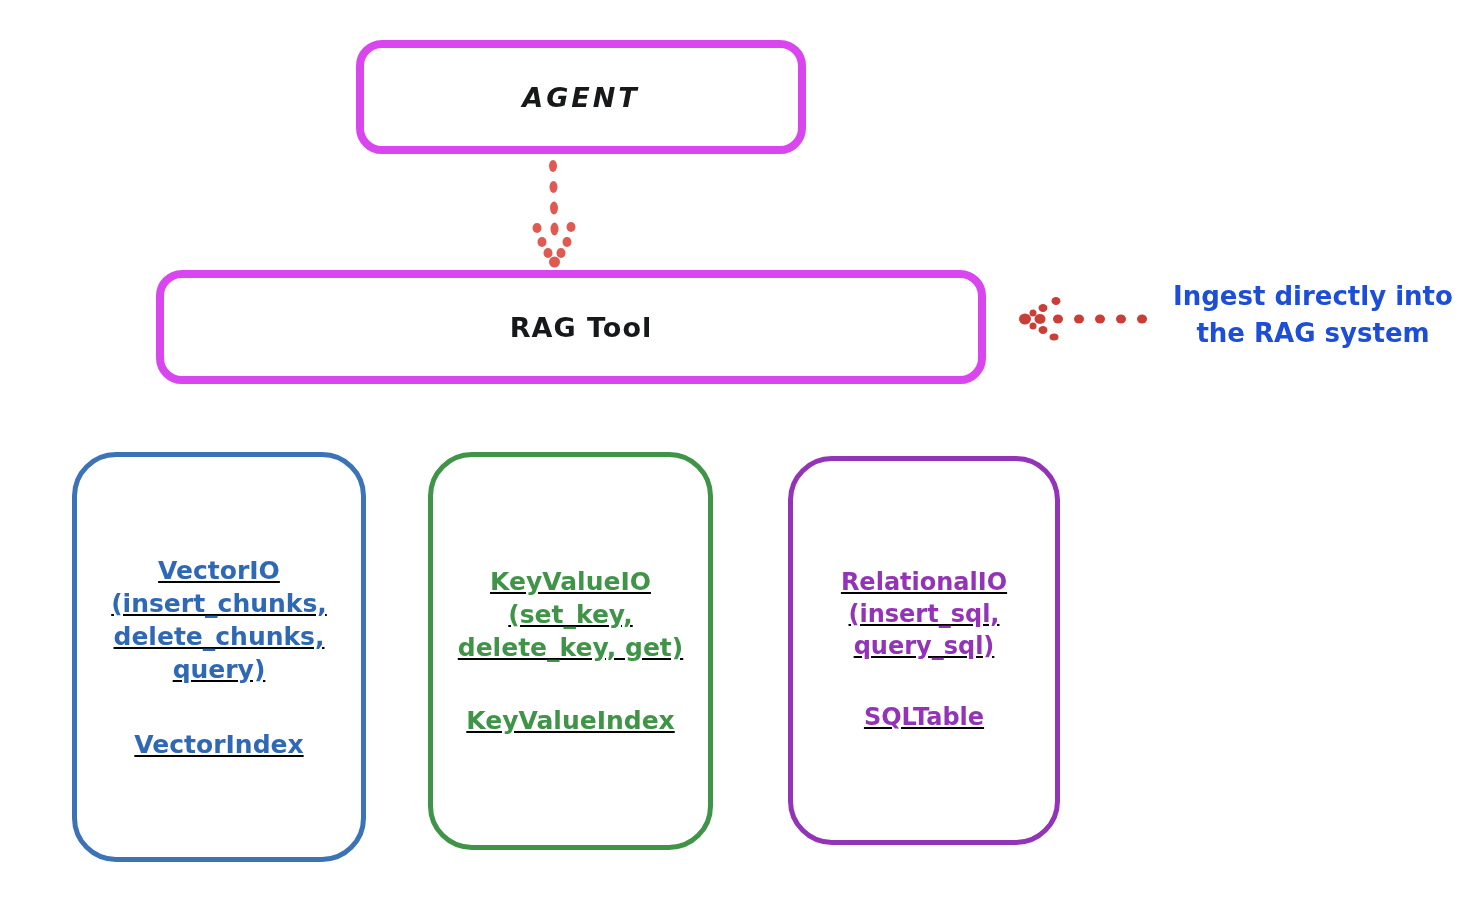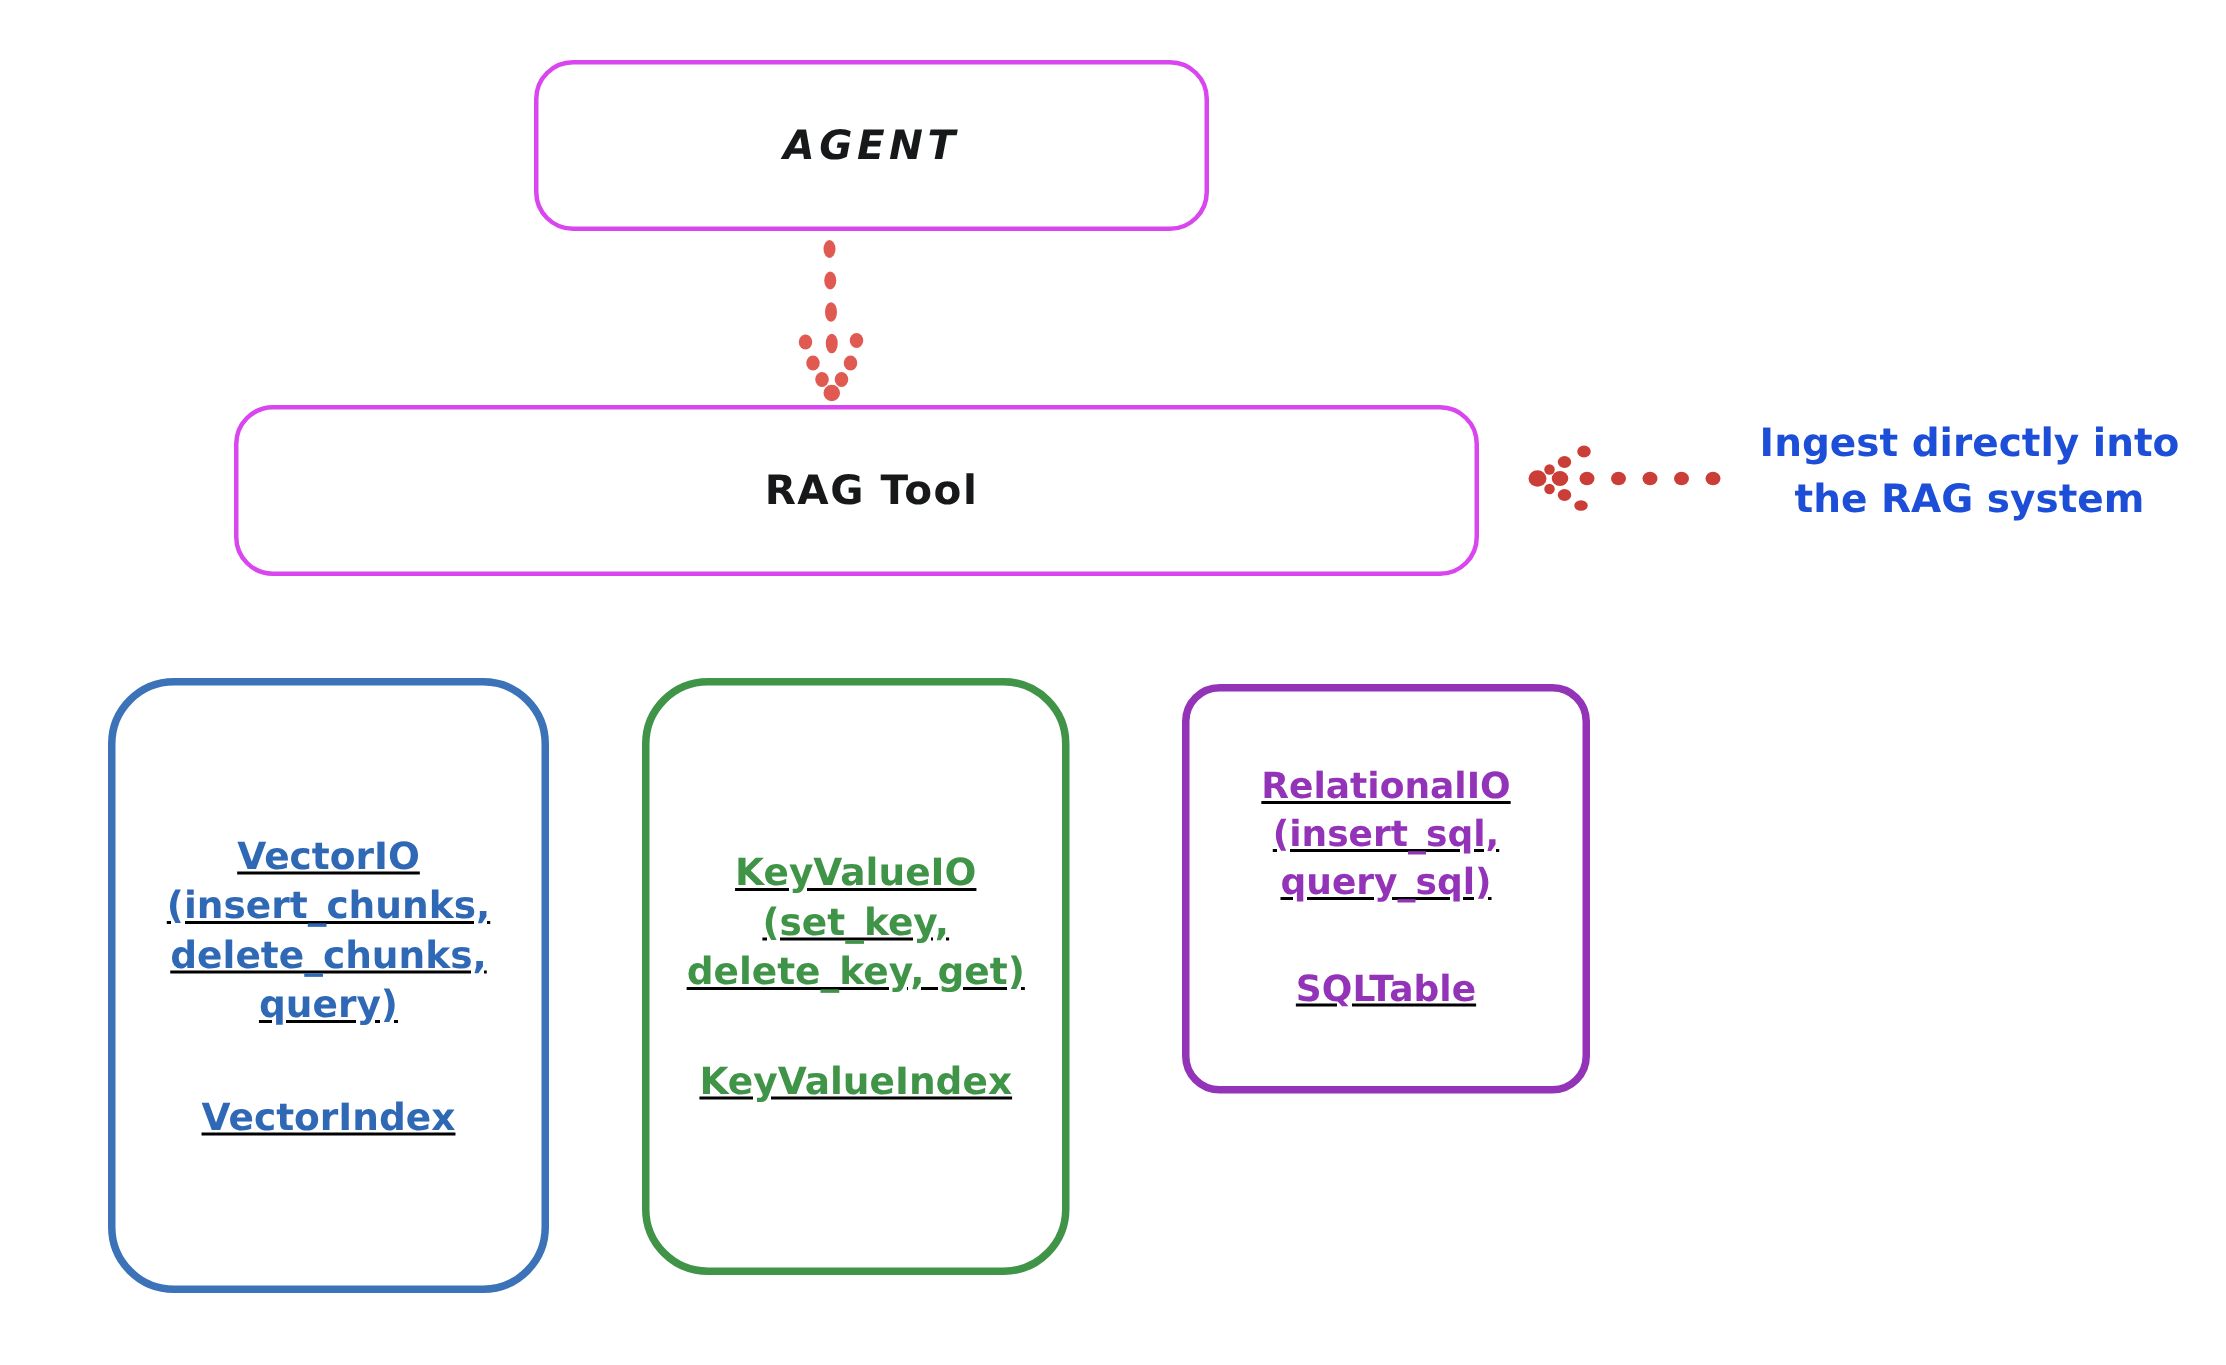--- a/index.html
+++ b/index.html
@@ -23,21 +23,21 @@
     position: absolute;
     box-sizing: border-box;
     display: flex;
     align-items: center;
     justify-content: center;
     text-align: center;
     background: #ffffff;
   }
   
   .box-black {
-    border: 3px solid #d946ef;
+    border: 8px solid #d946ef;
     border-radius: 26px;
   }
   .box-black .label {
     font-family: "DejaVu Sans", sans-serif;
     font-style: italic;
     font-weight: 600;
     color: #16181a;
     letter-spacing: 1.5px;
   }
   #agent-box {
@@ -100,23 +100,22 @@
   }
   #keyvalue-box .title-block,
   #keyvalue-box .index-block { color: #3f9447; }
   #keyvalue-box .title-block { font-size: 25px; }
   #keyvalue-box .index-block { font-size: 25px; margin-top: 40px; }
 
   #relational-box {
     left: 788px;
     top: 456px;
     width: 272px;
-    height: 273px;
+    height: 389px;
     border-color: #9333b8;
-    border-radius: 25px;
   }
   #relational-box .title-block,
   #relational-box .index-block { color: #9333b8; }
   #relational-box .title-block { font-size: 24px; }
   #relational-box .index-block { font-size: 24px; margin-top: 40px; }
 
   
   .connector {
     position: absolute;
   }

